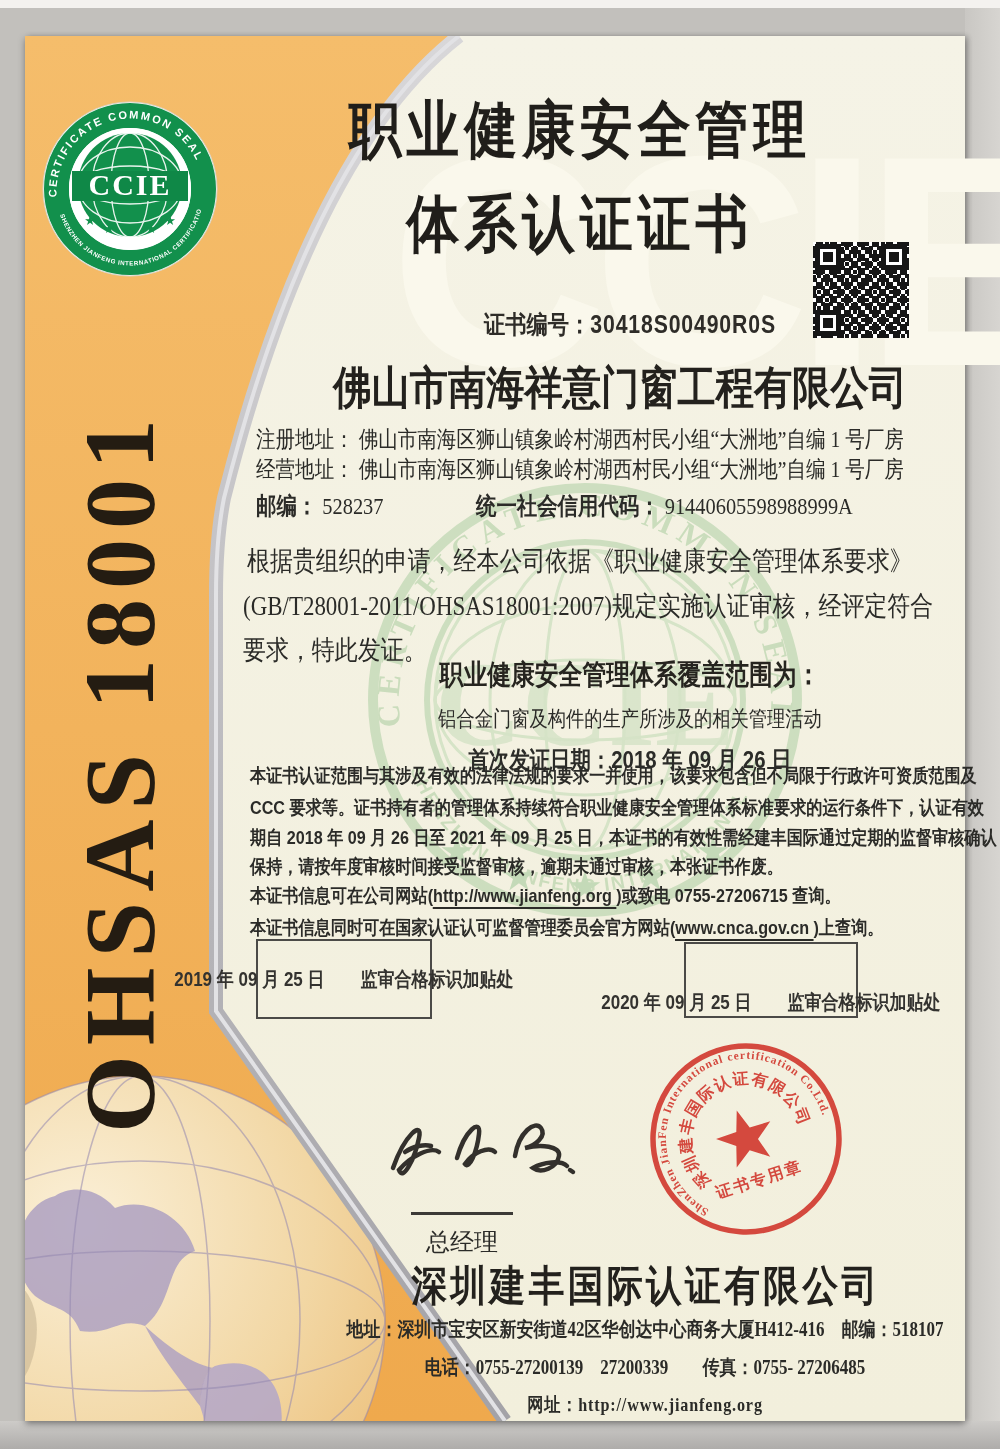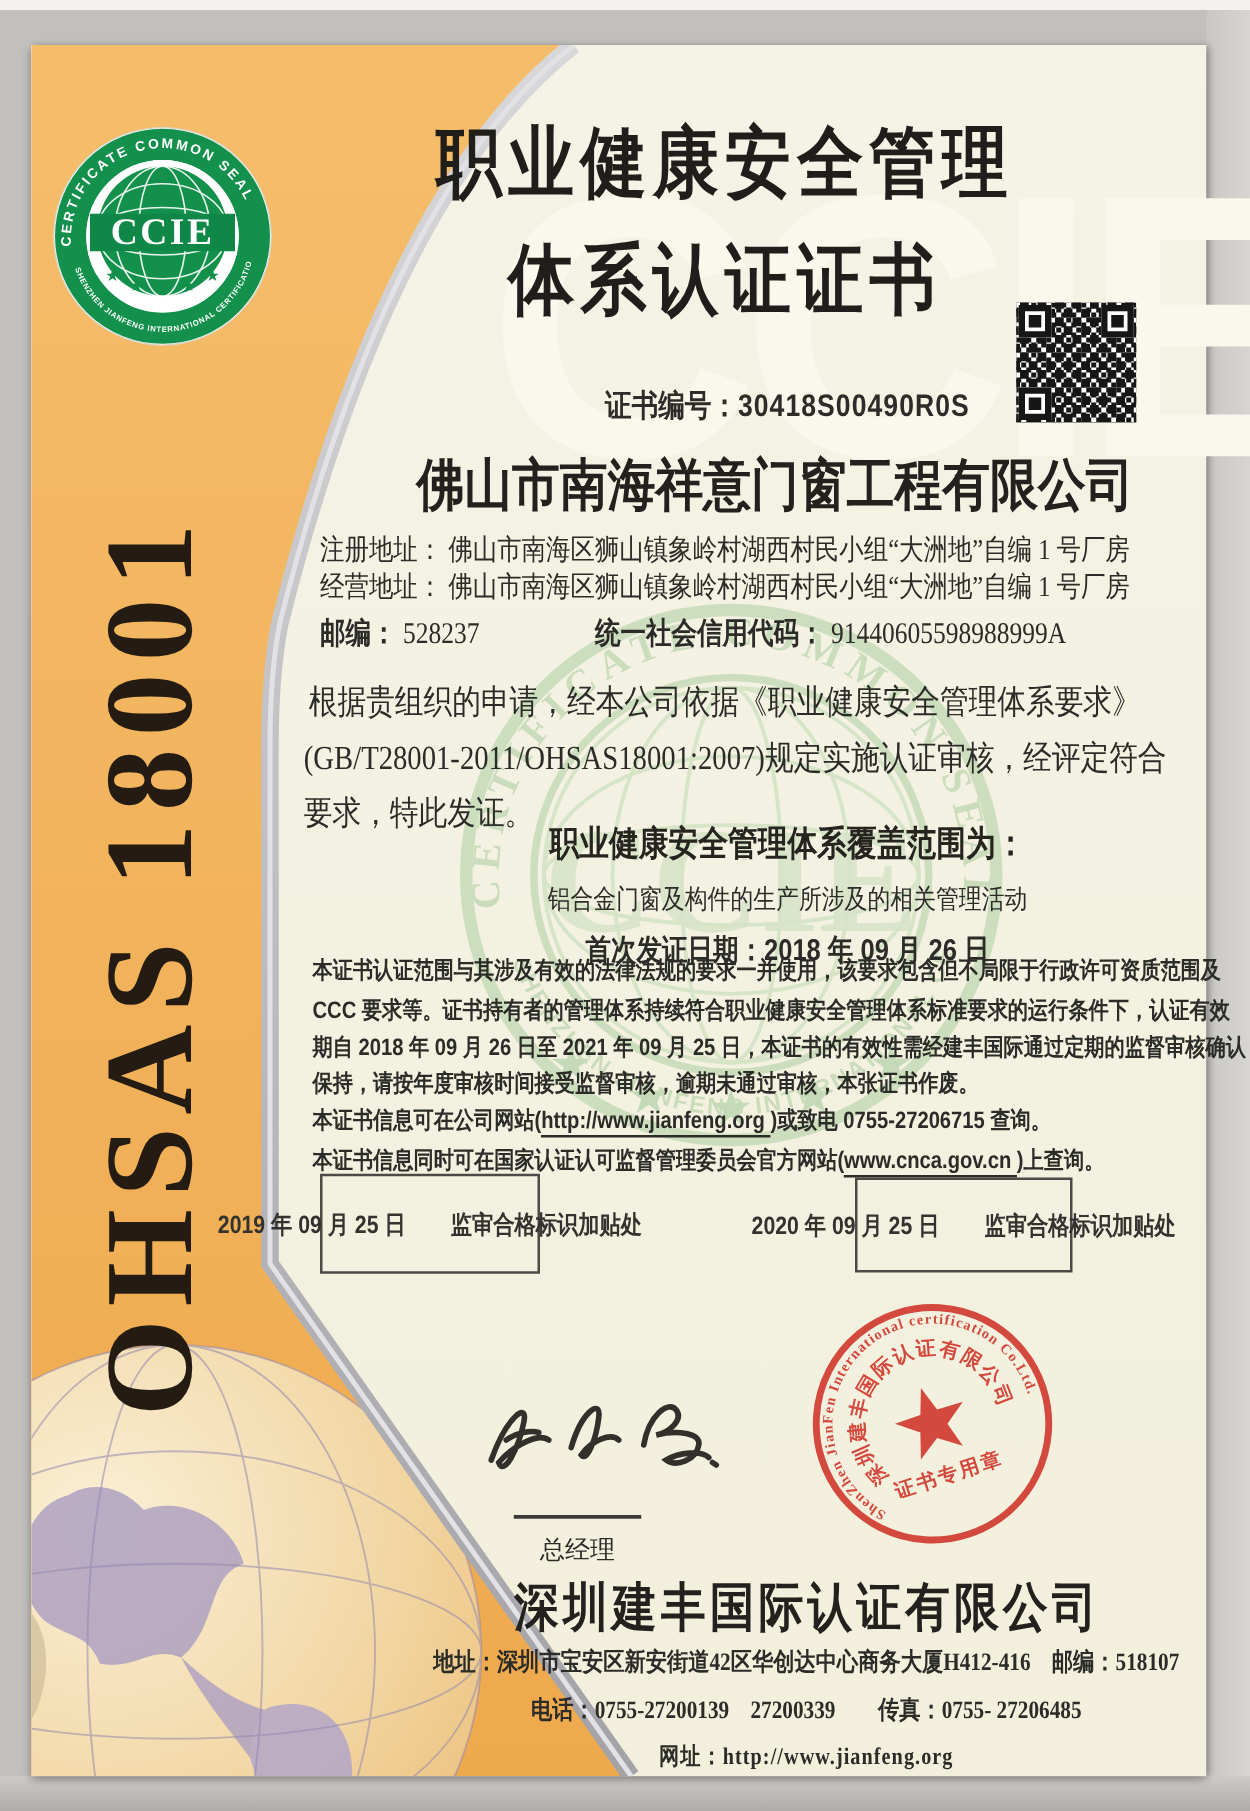--- a/index.html
+++ b/index.html
@@ -205,36 +205,36 @@
       <span>本证书信息可在公司网站(</span><span class="u">http://www.jianfeng.org </span><span>)或致电 0755-27206715 查询。</span>
     </div>
     <div class="ln b z3 sans" style="left:225px;top:879px;font-size:19px;">
       <span>本证书信息同时可在国家认证认可监督管理委员会官方网站(</span><span class="u">www.cnca.gov.cn </span><span>)上查询。</span>
     </div>
 
     <div class="sticker" style="left:231px;top:903px;width:172px;height:76px;">
       <div>2019 年 09 月 25 日</div>
       <div>监审合格标识加贴处</div>
     </div>
-    <div class="sticker" style="left:659px;top:906px;width:170px;height:72px;">
+    <div class="sticker" style="left:659px;top:906px;width:170px;height:72px;align-items:flex-end;">
       <div>2020 年 09 月 25 日</div>
       <div>监审合格标识加贴处</div>
     </div>
 
     <svg class="abs z3" width="220" height="120" viewBox="0 0 220 120" style="left:340px;top:1058px;">
       <g fill="none" stroke="#33302c" stroke-width="4.5" stroke-linecap="round">
         <path d="M28,74 C40,40 58,26 54,44 C50,64 38,88 34,76 C46,62 66,52 74,58"></path>
         <path d="M40,58 C48,52 60,50 66,52"></path>
         <path d="M92,64 C100,36 116,24 114,40 C112,58 104,76 100,70 C108,58 124,52 130,58"></path>
         <path d="M150,62 C154,38 170,26 176,34 C182,42 170,52 160,54 C176,50 196,52 194,62 C192,74 176,80 168,74 C178,68 196,66 202,72"></path>
         <path d="M205,76 l3,2"></path>
       </g>
     </svg>
     <div class="sigline"></div>
-    <div class="abs z3" style="left:386px;top:1190px;width:102px;text-align:center;font-size:20px;">总经理</div>
+    <div class="abs z3" style="left:386px;top:1190px;width:102px;text-align:center;font-size:24px;">总经理</div>
 
     <svg class="abs z4" width="210" height="210" viewBox="-105 -105 210 210" style="left:616px;top:998px;transform:rotate(-18deg);opacity:.92;">
       <defs>
         <path id="sealEn" d="M -57,56 A 80,80 0 1 1 57,56" fill="none"></path>
         <path id="sealCn" d="M -46,30 A 55,55 0 1 1 46,30" fill="none"></path>
       </defs>
       <circle r="93" fill="none" stroke="#d23b31" stroke-width="5.5"></circle>
       <text font-size="11.5" font-weight="bold" fill="#d23b31" letter-spacing="1" font-family="Liberation Serif,serif">
         <textPath href="#sealEn">ShenZhen JianFen International certification Co.Ltd.</textPath>
       </text>

